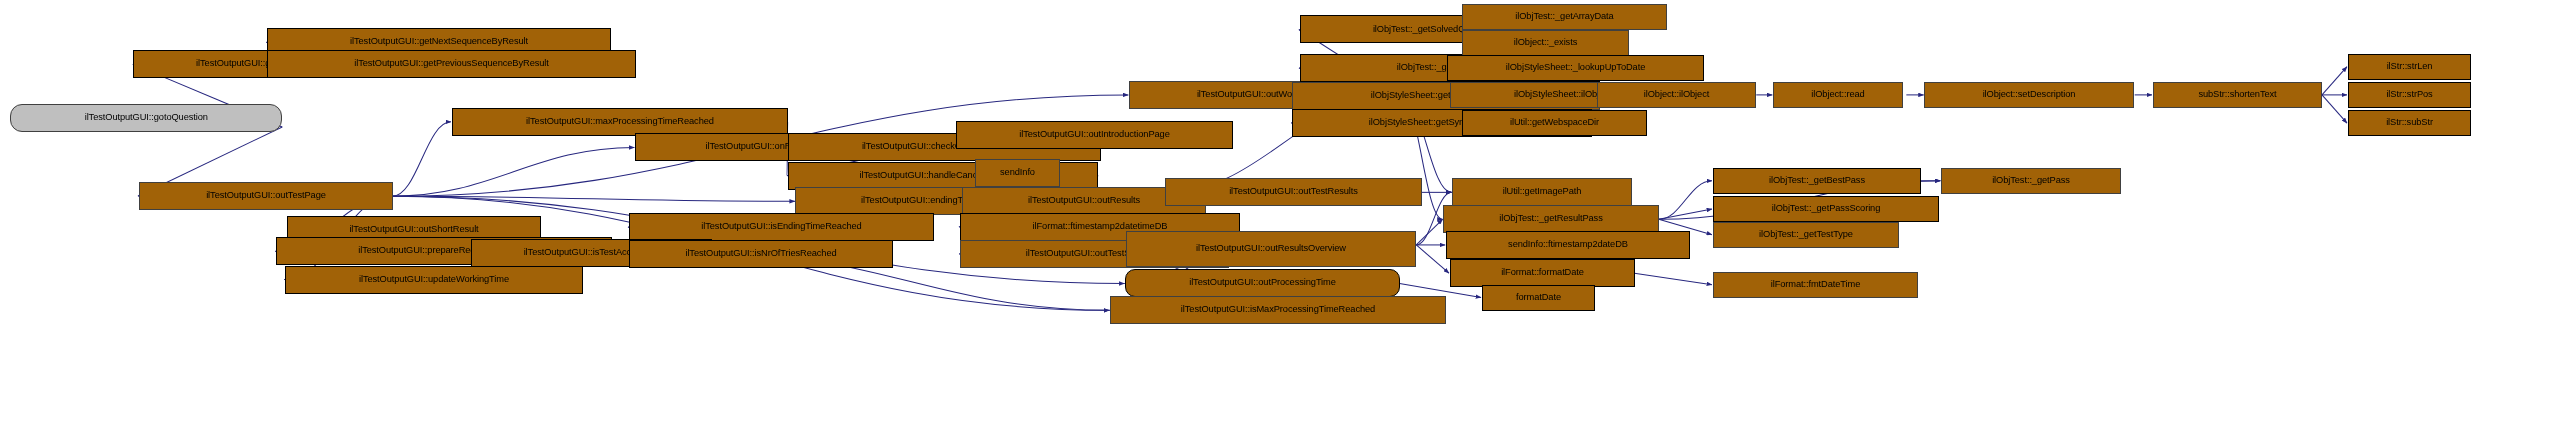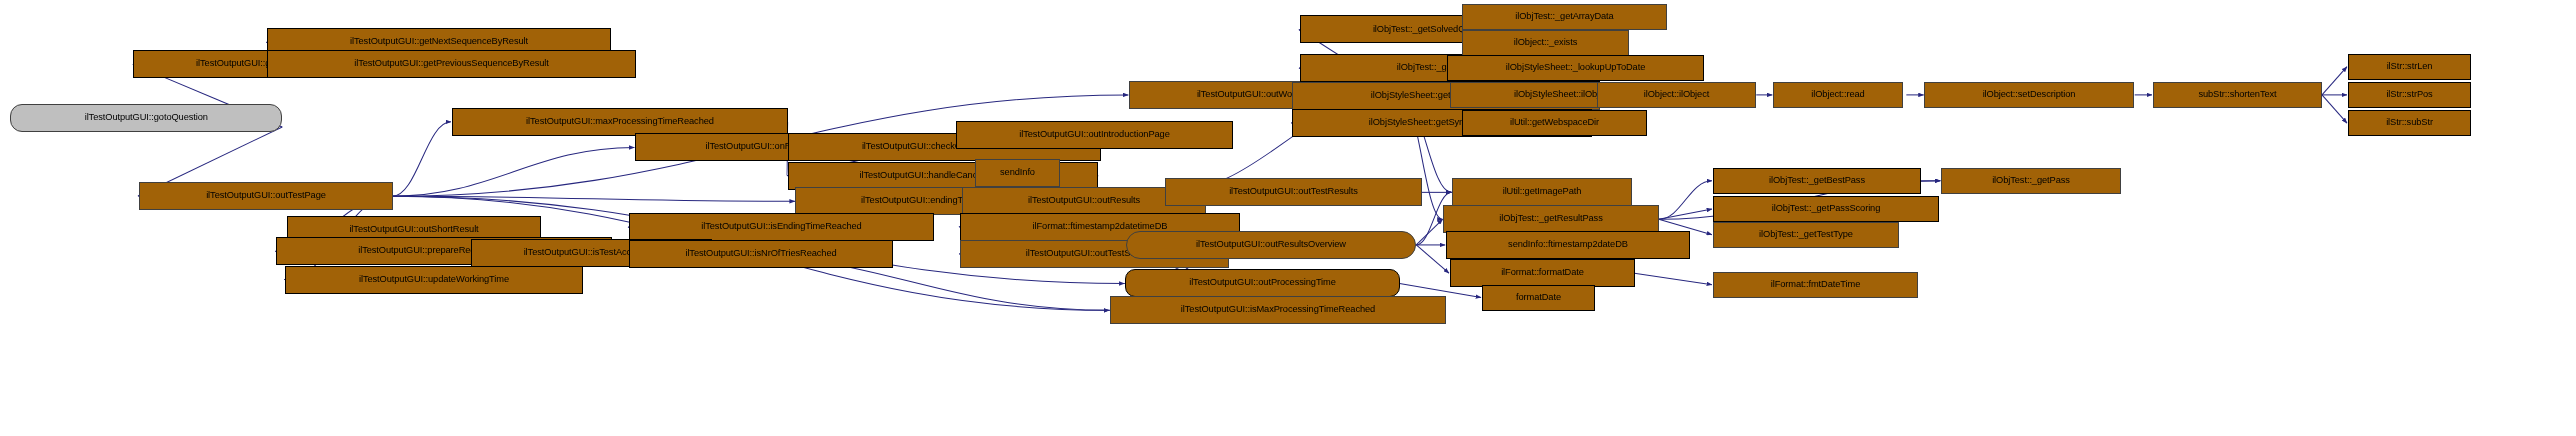--- a/index.html
+++ b/index.html
@@ -155,21 +155,21 @@
       <div class="node thick" style="left: 1450px; top: 82px; width: 257px; height: 26px;">ilObjStyleSheet::ilObjStyleSheet</div>
       <div class="node" style="left: 1462px; top: 110px; width: 185px; height: 26px;">ilUtil::getWebspaceDir</div>
       <div class="node thick" style="left: 1597px; top: 82px; width: 159px; height: 26px;">ilObject::ilObject</div>
       <div class="node thick" style="left: 1773px; top: 82px; width: 130px; height: 26px;">ilObject::read</div>
       <div class="node thick" style="left: 1924px; top: 82px; width: 210px; height: 26px;">ilObject::setDescription</div>
       <div class="node thick" style="left: 2153px; top: 82px; width: 169px; height: 26px;">subStr::shortenText</div>
       <div class="node" style="left: 2348px; top: 54px; width: 123px; height: 26px;">ilStr::strLen</div>
       <div class="node" style="left: 2348px; top: 82px; width: 123px; height: 26px;">ilStr::strPos</div>
       <div class="node" style="left: 2348px; top: 110px; width: 123px; height: 26px;">ilStr::subStr</div>
       <div class="node thick" style="left: 1165px; top: 178px; width: 257px; height: 28px;">ilTestOutputGUI::outTestResults</div>
-      <div class="node thick" style="left: 1126px; top: 231px; width: 290px; height: 28px; border-radius: 14px;">ilTestOutputGUI::outResultsOverview</div>
+      <div class="node thick" style="left: 1126px; top: 231px; width: 290px; height: 36px;">ilTestOutputGUI::outResultsOverview</div>
       <div class="node" style="left: 1125px; top: 269px; width: 275px; height: 28px; border-radius: 10px;">ilTestOutputGUI::outProcessingTime</div>
       <div class="node thick" style="left: 1110px; top: 296px; width: 336px; height: 28px;">ilTestOutputGUI::isMaxProcessingTimeReached</div>
       <div class="node thick" style="left: 1452px; top: 178px; width: 180px; height: 28px;">ilUtil::getImagePath</div>
       <div class="node thick" style="left: 1443px; top: 205px; width: 216px; height: 28px;">ilObjTest::_getResultPass</div>
       <div class="node" style="left: 1446px; top: 231px; width: 244px; height: 28px;">sendInfo::ftimestamp2dateDB</div>
       <div class="node" style="left: 1450px; top: 259px; width: 185px; height: 28px;">ilFormat::formatDate</div>
       <div class="node" style="left: 1482px; top: 285px; width: 113px; height: 26px;">formatDate</div>
       <div class="node" style="left: 1713px; top: 168px; width: 208px; height: 26px;">ilObjTest::_getBestPass</div>
       <div class="node" style="left: 1713px; top: 196px; width: 226px; height: 26px;">ilObjTest::_getPassScoring</div>
       <div class="node thick" style="left: 1713px; top: 222px; width: 186px; height: 26px;">ilObjTest::_getTestType</div>

